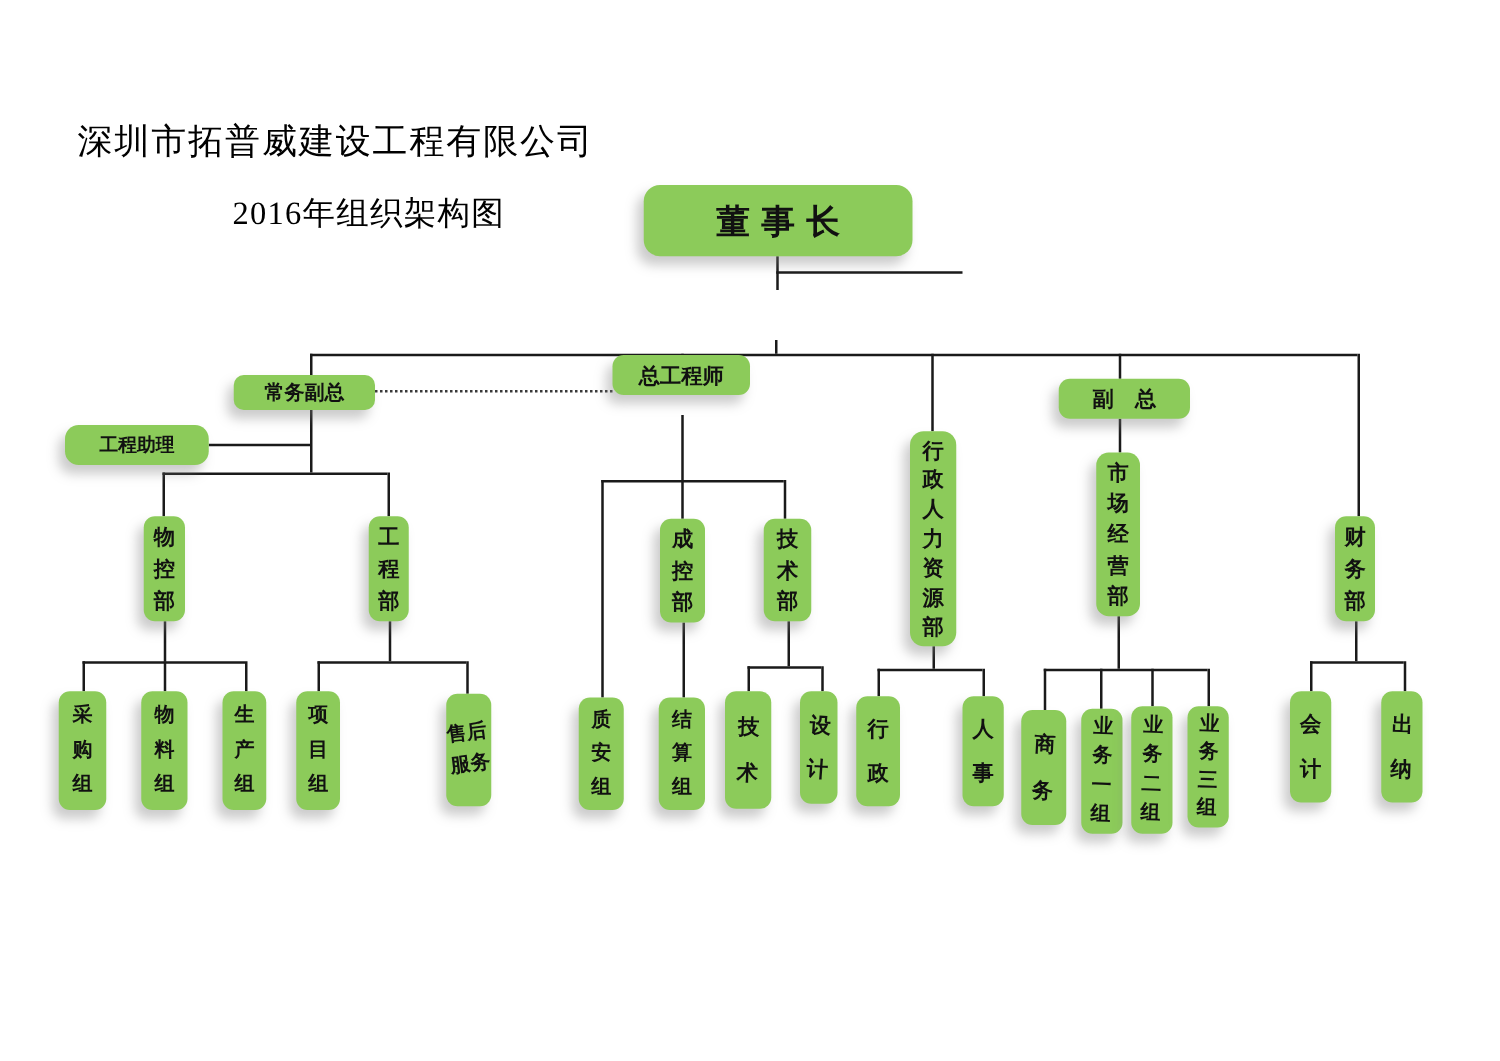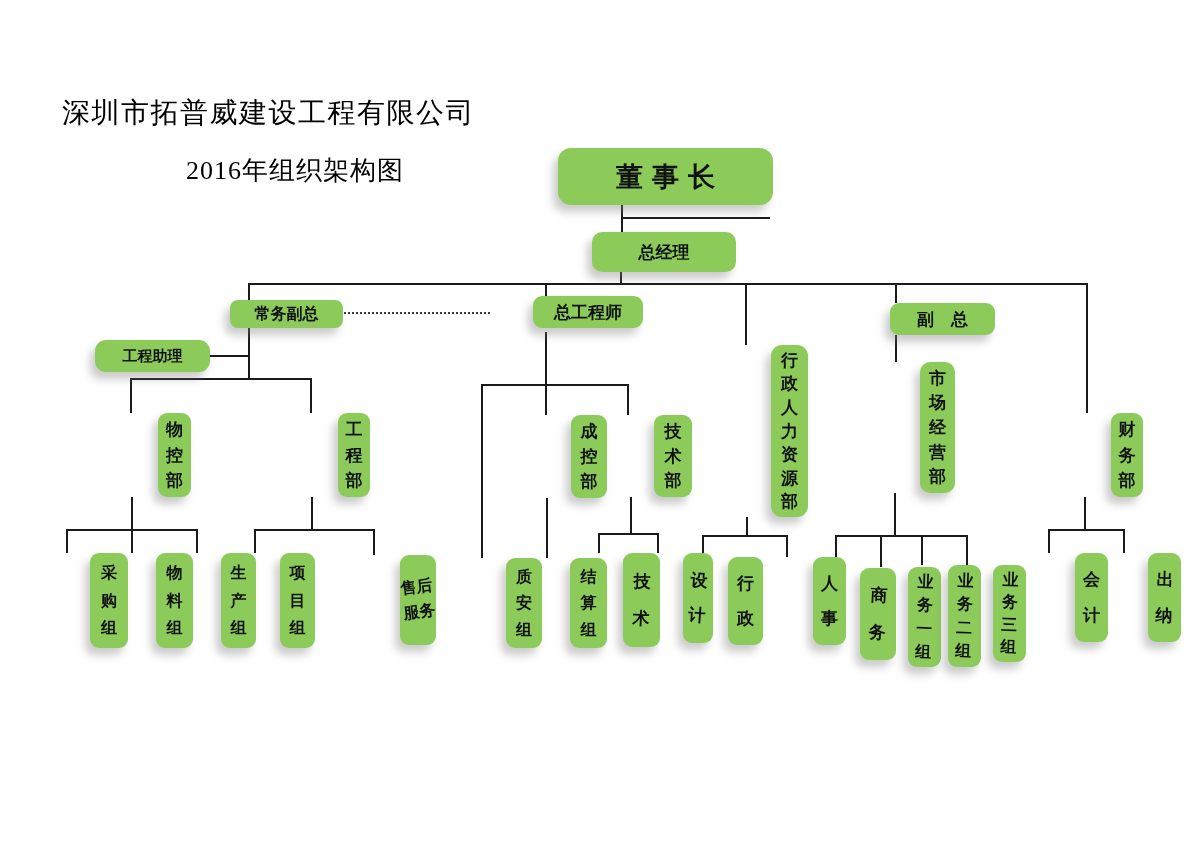--- a/index.html
+++ b/index.html
@@ -10,21 +10,20 @@
   .title{position:absolute;color:#000;font-family:"Liberation Serif",serif;white-space:nowrap;}
   .title.company{left:62px;top:94px;font-size:28px;letter-spacing:1.5px;}
   .title.chart{left:186px;top:153px;font-size:26px;letter-spacing:1px;text-align:center;}
   .line{position:absolute;background:#1a1a1a;}
   .line.dot{background:none;height:0!important;border-top:2px dotted #3a3a3a;}
   .node{
     position:absolute;background:#8ccb5a;border-radius:9px;
     display:flex;align-items:center;justify-content:center;
     color:#111;font-weight:700;
     box-shadow:-5px 7px 9px rgba(125,125,125,0.40);
-    margin-left:43px;
   }
   .lbl{white-space:nowrap;}
   .lbl.sp9{letter-spacing:9px;margin-right:-9px;}
   .v-chars{
     display:flex;flex-direction:column;align-items:center;justify-content:space-evenly;
     height:100%;width:100%;white-space:normal;
   }
   .vchar{line-height:1;}
   .lbl.wrap2{white-space:normal;width:100%;text-align:center;line-height:1.55;word-break:break-all;}
   .rot-n7{transform:rotate(-7deg);}
@@ -87,27 +86,24 @@
       <div class="line" style="left: 966px; top: 535px; width: 2px; height: 30px;"></div>
       <div class="line" style="left: 1084px; top: 497px; width: 2px; height: 32px;"></div>
       <div class="line" style="left: 1048px; top: 529px; width: 75px; height: 2px;"></div>
       <div class="line" style="left: 1048px; top: 529px; width: 2px; height: 24px;"></div>
       <div class="line" style="left: 1123px; top: 529px; width: 2px; height: 24px;"></div>
     </div>
 
   <div class="node" style="left:515px;top:148px;width:215px;height:57px;font-size:27px;border-radius:13px;">
     <div class="lbl sp9">董事长</div>
   </div>
-  <div class="node" style="left:549px;top:232px;width:144px;height:40px;font-size:17px;border-radius:10px;">
-    <div class="lbl">总经理</div>
-  </div>
   <div class="node" style="left:187px;top:300px;width:113px;height:28px;font-size:16px;border-radius:8px;">
     <div class="lbl">常务副总</div>
   </div>
-  <div class="node" style="left:490px;top:296px;width:110px;height:32px;font-size:17px;">
+  <div class="node" style="left:490px;top:284px;width:110px;height:32px;font-size:17px;">
     <div class="lbl">总工程师</div>
   </div>
   <div class="node" style="left:847px;top:303px;width:105px;height:32px;font-size:17px;">
     <div class="lbl">副　总</div>
   </div>
   <div class="node" style="left:52px;top:340px;width:115px;height:32px;font-size:15px;border-radius:11px;">
     <div class="lbl">工程助理</div>
   </div>
 
   <div class="node" style="left:115px;top:413px;width:33px;height:84px;font-size:17px;">

